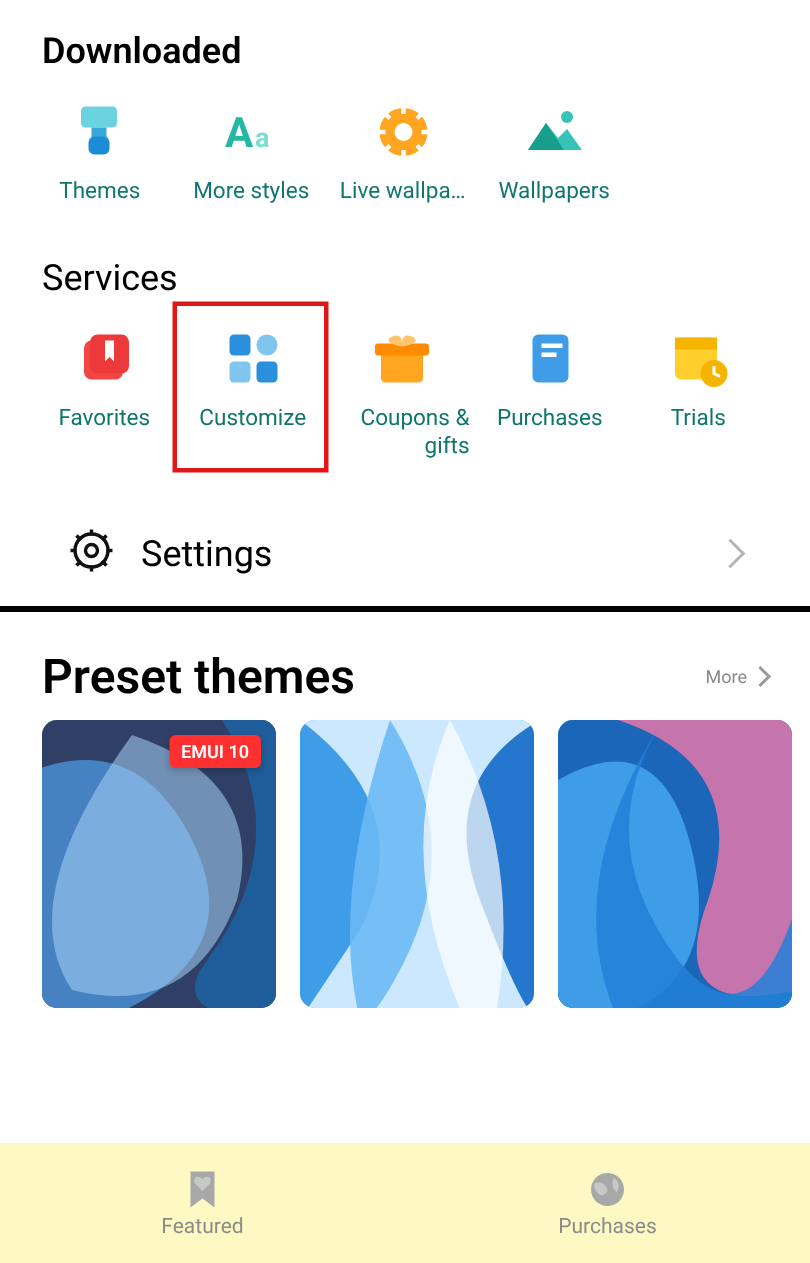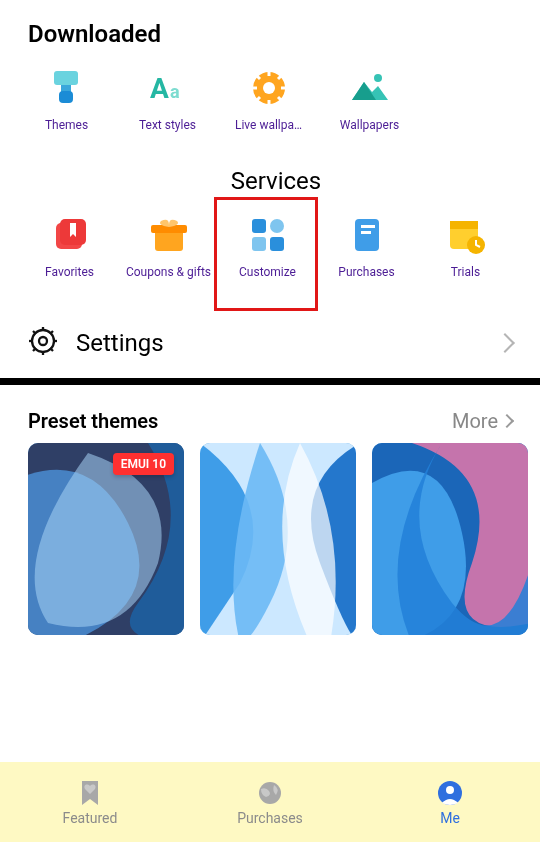--- a/index.html
+++ b/index.html
@@ -36,42 +36,42 @@
     .grid-item.w5 { width: 99px; }
     .icon-wrap {
       width: 48px;
       height: 48px;
       display: flex;
       align-items: center;
       justify-content: center;
       margin-bottom: 6px;
     }
     .grid-item .label {
-      font-size: 12px;
-      color: #4c1d95;
-      text-align: left;
+      font-size: 15px;
+      color: #0f766e;
+      text-align: right;
       line-height: 1.25;
       max-height: 40px;
       overflow: hidden;
     }
     .highlight-box {
       position: absolute;
       border: 3px solid #e11717;
       left: -4px;
       top: -8px;
       width: 104px;
       height: 114px;
       pointer-events: none;
     }
     .settings-row {
       display: flex;
       align-items: center;
-      padding: 18px 28px;
+      padding: 18px 46px;
       margin: 22px 0 6px 0;
-      border-bottom: 7px solid #000000;
+      border-bottom: 4px solid #000000;
     }
     .settings-row .txt {
       font-size: 24px;
       margin-left: 18px;
       flex: 1;
       color: #000;
     }
     .chevron {
       width: 14px; height: 14px;
       border-top: 2px solid #b5b5b5;
@@ -82,27 +82,27 @@
       width: 10px; height: 10px;
       border-color: #9a9a9a;
     }
     .preset-header {
       display: flex;
       align-items: center;
       justify-content: space-between;
       padding: 18px 28px 10px 28px;
     }
     .preset-header .title {
-      font-size: 20px;
+      font-size: 32px;
       font-weight: 600;
     }
     .preset-header .more {
       display: flex; align-items: center;
       color: #888;
-      font-size: 20px;
+      font-size: 12px;
       gap: 4px;
     }
     .themes-row {
       display: flex;
       gap: 16px;
       padding: 0 28px;
     }
     .theme-card {
       width: 156px;
       height: 192px;
@@ -163,21 +163,21 @@
     </div>
     <div class="label">Themes</div>
   </div>
   <div class="grid-item">
     <div class="icon-wrap">
       <svg width="44" height="44" viewBox="0 0 44 44">
           <text x="4" y="32" font-size="28" font-weight="700" fill="#25b7a3">A</text>
           <text x="24" y="32" font-size="18" font-weight="700" fill="#7ddcd0">a</text>
         </svg>
     </div>
-    <div class="label">Text styles</div>
+    <div class="label">More styles</div>
   </div>
   <div class="grid-item">
     <div class="icon-wrap">
       <svg width="42" height="42" viewBox="0 0 42 42">
           <circle cx="21" cy="21" r="16" fill="#ffa51f"></circle>
           <circle cx="21" cy="21" r="6" fill="#fff"></circle>
           <g stroke="#fff" stroke-width="3">
             <line x1="21" y1="3" x2="21" y2="9"></line>
             <line x1="21" y1="33" x2="21" y2="39"></line>
             <line x1="3" y1="21" x2="9" y2="21"></line>
@@ -196,53 +196,53 @@
       <svg width="44" height="44" viewBox="0 0 44 44">
           <circle cx="30" cy="12" r="4" fill="#36c3b5"></circle>
           <path d="M4 34 L16 16 L24 26 L30 20 L40 34 Z" fill="#36c3b5"></path>
           <path d="M4 34 L16 16 L28 34 Z" fill="#179e8d"></path>
         </svg>
     </div>
     <div class="label">Wallpapers</div>
   </div>
 </div>
 
-<div class="section-title" style="padding-top:28px;text-align:center;">Services</div>
+<div class="section-title" style="padding-top:28px;">Services</div>
 <div class="grid-row" style="padding-left:20px;">
   <div class="grid-item w5">
     <div class="icon-wrap">
       <svg width="40" height="40" viewBox="0 0 40 40">
           <rect x="6" y="8" width="26" height="26" rx="5" fill="#f24646"></rect>
           <rect x="10" y="4" width="26" height="26" rx="5" fill="#ed3939"></rect>
           <path d="M20 8 L20 22 L23 19 L26 22 L26 8 Z" fill="#fff"></path>
         </svg>
     </div>
     <div class="label">Favorites</div>
-  </div>
-  <div class="grid-item w5">
-    <div class="icon-wrap">
-      <svg width="40" height="40" viewBox="0 0 40 40">
-          <rect x="6" y="14" width="28" height="22" rx="3" fill="#ffa51f"></rect>
-          <rect x="2" y="10" width="36" height="8" rx="2" fill="#ff8c00"></rect>
-          <path d="M12 6 Q20 2 20 10 Q20 2 28 6 Q32 10 20 12 Q8 10 12 6" fill="#ffc56b"></path>
-        </svg>
-    </div>
-    <div class="label">Coupons &amp; gifts</div>
   </div>
   <div class="grid-item w5">
     <div class="highlight-box"></div>
     <div class="icon-wrap">
       <svg width="40" height="40" viewBox="0 0 40 40">
           <rect x="4" y="4" width="14" height="14" rx="3" fill="#2a8fdc"></rect>
           <rect x="22" y="4" width="14" height="14" rx="7" fill="#7fc5ef"></rect>
           <rect x="4" y="22" width="14" height="14" rx="3" fill="#7fc5ef"></rect>
           <rect x="22" y="22" width="14" height="14" rx="3" fill="#2a8fdc"></rect>
         </svg>
     </div>
     <div class="label">Customize</div>
+  </div>
+  <div class="grid-item w5">
+    <div class="icon-wrap">
+      <svg width="40" height="40" viewBox="0 0 40 40">
+          <rect x="6" y="14" width="28" height="22" rx="3" fill="#ffa51f"></rect>
+          <rect x="2" y="10" width="36" height="8" rx="2" fill="#ff8c00"></rect>
+          <path d="M12 6 Q20 2 20 10 Q20 2 28 6 Q32 10 20 12 Q8 10 12 6" fill="#ffc56b"></path>
+        </svg>
+    </div>
+    <div class="label">Coupons &amp; gifts</div>
   </div>
   <div class="grid-item w5">
     <div class="icon-wrap">
       <svg width="40" height="40" viewBox="0 0 40 40">
           <rect x="8" y="4" width="24" height="32" rx="4" fill="#3f9de8"></rect>
           <rect x="14" y="10" width="14" height="3" fill="#fff"></rect>
           <rect x="14" y="16" width="10" height="3" fill="#fff"></rect>
         </svg>
     </div>
     <div class="label">Purchases</div>
@@ -330,23 +330,13 @@
   <div class="nav-item">
     <div class="nav-icon">
       <svg width="28" height="28" viewBox="0 0 28 28">
           <circle cx="14" cy="14" r="11" fill="#a8a8a8"></circle>
           <path d="M5 10 Q10 8 13 12 Q16 16 10 18 Q5 16 5 10" fill="#c8c8c8"></path>
           <path d="M18 6 Q24 10 20 16 Q16 12 18 6" fill="#c8c8c8"></path>
         </svg>
     </div>
     <div class="nav-label">Purchases</div>
   </div>
-  <div class="nav-item active">
-    <div class="nav-icon">
-      <svg width="28" height="28" viewBox="0 0 28 28">
-          <circle cx="14" cy="14" r="12" fill="#2f6fdf"></circle>
-          <circle cx="14" cy="11" r="4" fill="#fff"></circle>
-          <path d="M6 24 Q14 16 22 24 Q18 26 14 26 Q10 26 6 24" fill="#fff"></path>
-        </svg>
-    </div>
-    <div class="nav-label">Me</div>
-  </div>
 </div>
 
 </body></html>

